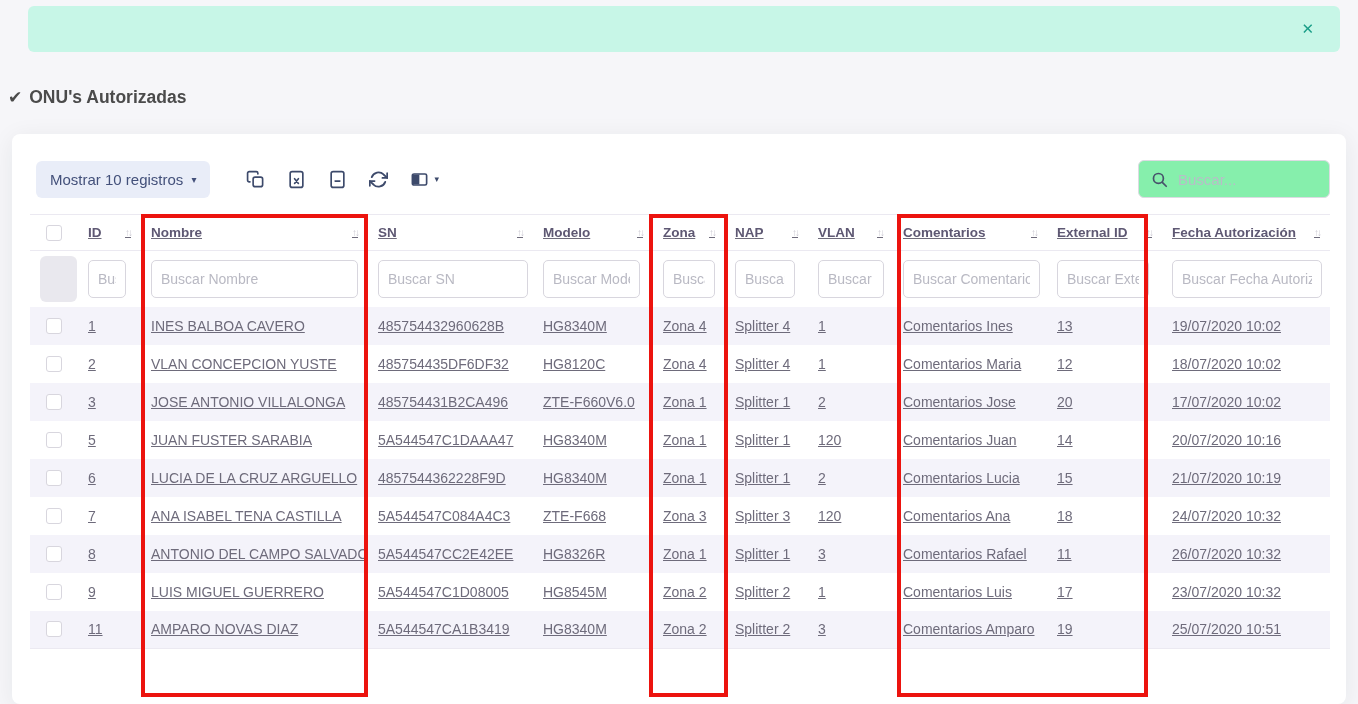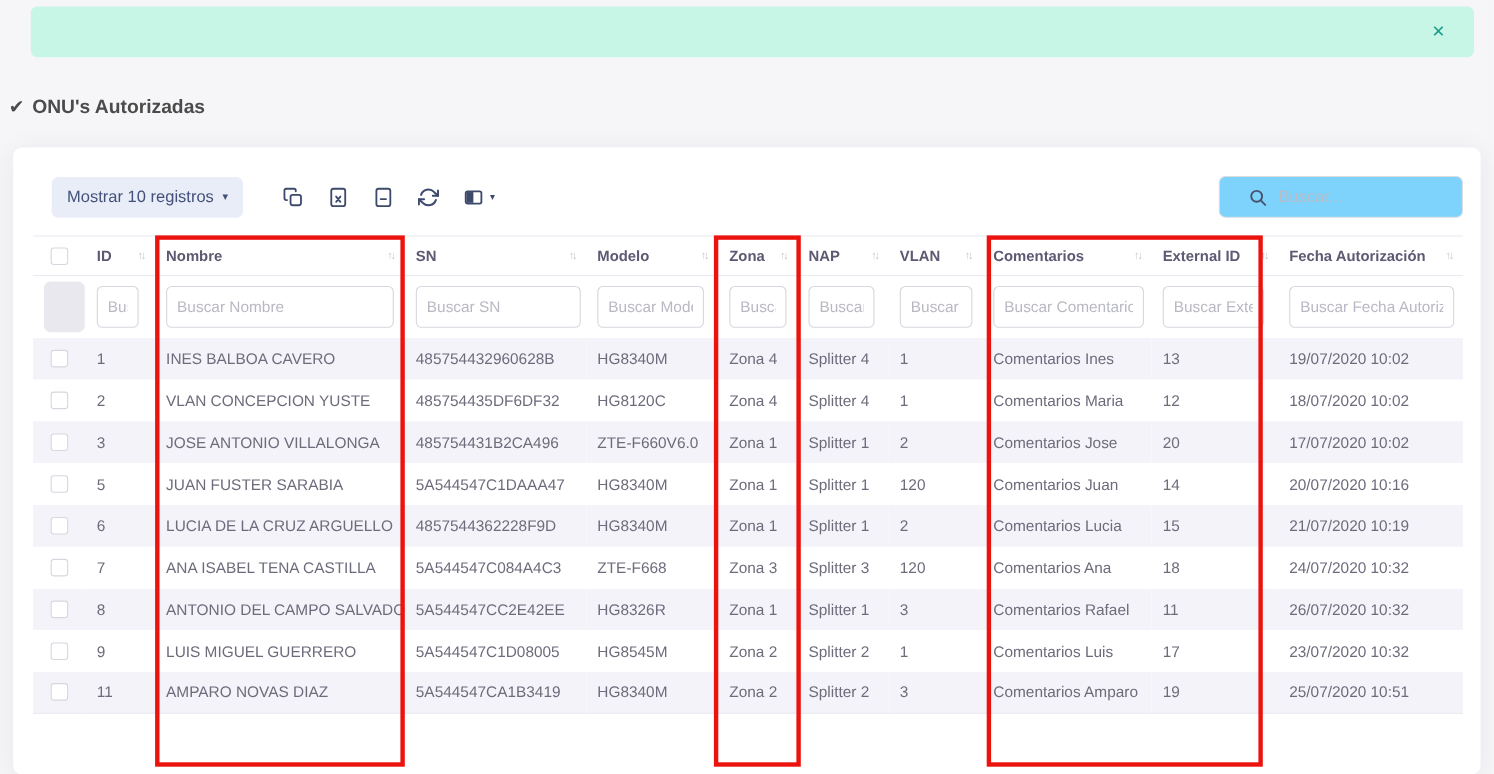--- a/index.html
+++ b/index.html
@@ -39,45 +39,45 @@
     position:absolute; left:12px; top:134px; width:1334px; height:570px;
     background:#ffffff; border-radius:8px;
     box-shadow:0 4px 24px rgba(34,41,47,.07);
   }
 
   
   .toolbar { position:absolute; left:24px; top:26px; right:16px; height:38px; display:flex; align-items:center; }
   .entries-btn {
     height:37px; padding:0 14px; border:none; border-radius:6px;
     background:#e9edf8; color:#43507a; font-size:15px; font-family:inherit;
-    display:inline-flex; align-items:center; gap:8px; cursor:pointer;margin-left:11px;
+    display:inline-flex; align-items:center; gap:8px; cursor:pointer;
   }
   .entries-caret { font-size:10px; color:#43507a; }
   .icon-group { display:flex; align-items:center; gap:22px; margin-left:36px; }
   .icon-btn {
     background:none; border:none; cursor:pointer; padding:0;
     display:inline-flex; align-items:center; gap:5px; color:#3d4a6b;
   }
   .icon-btn svg { display:block; }
   .cols-caret { font-size:9px; color:#3d4a6b; }
   .search-box {
-    margin-left:auto; width:222px; height:38px;
-    border:1px solid #dcdbe2; border-radius:6px; background:#7dd3fc;
-    display:flex; align-items:center; gap:10px; padding:0 26px;
+    margin-left:auto; width:192px; height:38px;
+    border:1px solid #dcdbe2; border-radius:6px; background:#86efac;
+    display:flex; align-items:center; gap:10px; padding:0 12px;
   }
   .search-box svg { flex:none; color:#47516b; }
   .search-box input {
     border:none; outline:none; width:100%; font-size:15px;
     font-family:inherit; color:#6e6b7b; background:transparent;
   }
   .search-box input::placeholder { color:#b9bcc8; }
 
   
   .table-wrap { position:absolute; left:18px; top:80px; width:1300px; }
-  table { width:1300px; border-collapse:collapse; table-layout:fixed; }
+  table { width:1300px; border-collapse:collapse; table-layout:fixed;text-decoration:underline; }
   col.c1{width:48px} col.c2{width:63px} col.c3{width:227px} col.c4{width:165px}
   col.c5{width:120px} col.c6{width:72px} col.c7{width:83px} col.c8{width:85px}
   col.c9{width:154px} col.c10{width:115px} col.c11{width:168px}
 
   thead th {
     height:36px; border-top:1px solid #ebe9f1; border-bottom:1px solid #ebe9f1;
     font-size:13.5px; font-weight:bold; color:#5e5873; text-align:left;
     padding:0 10px; white-space:nowrap; overflow:hidden;
   }
   .th-inner { display:flex; align-items:center; justify-content:space-between; }

